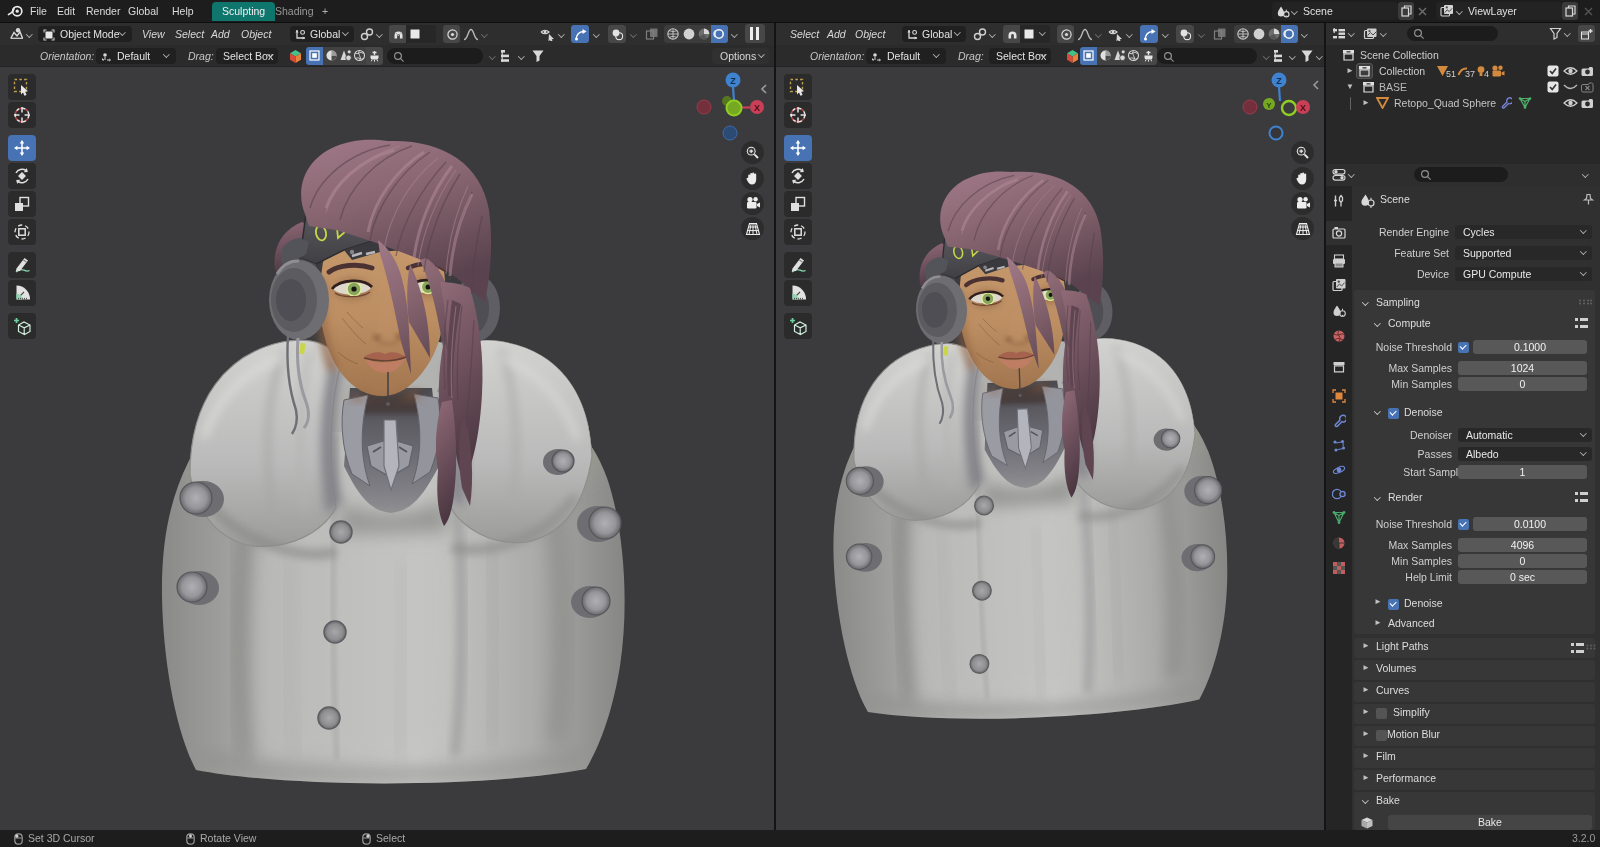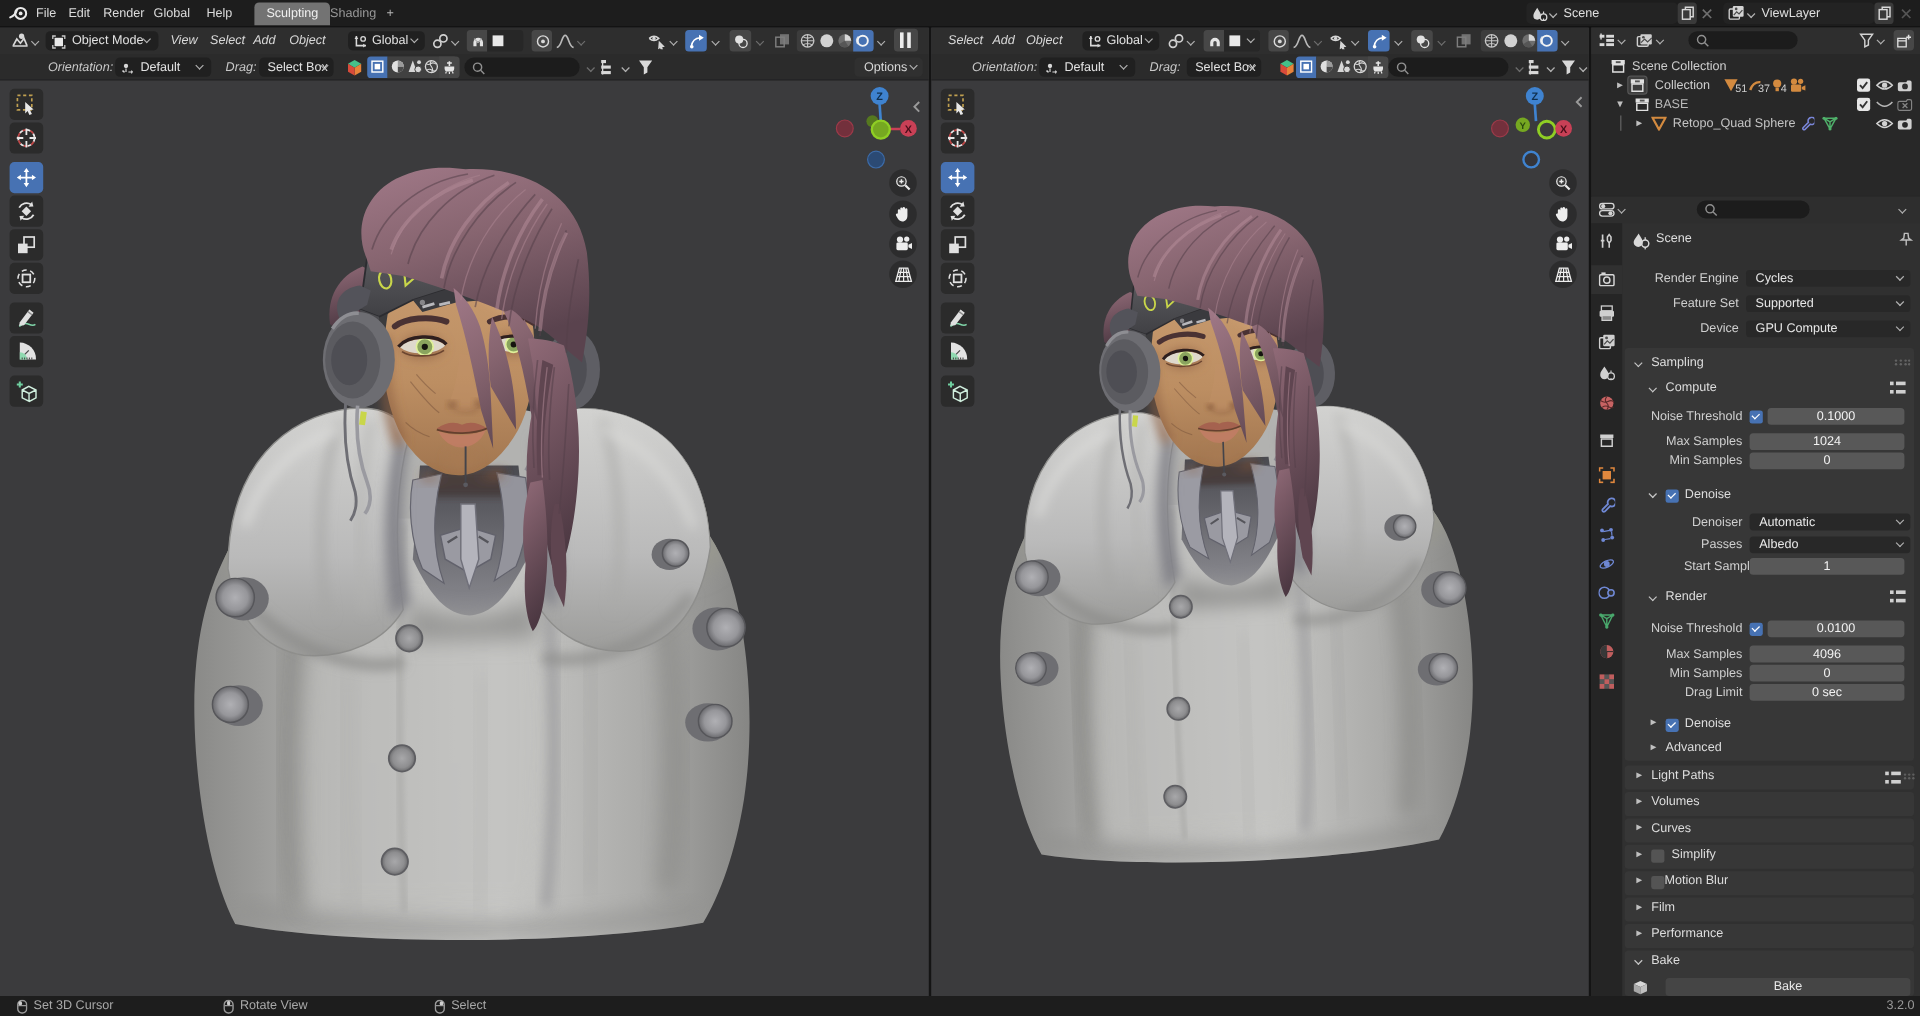--- a/index.html
+++ b/index.html
@@ -5,21 +5,21 @@
   * { margin:0; padding:0; box-sizing:border-box; }
   html,body { width:1600px; height:847px; overflow:hidden; background:#141414; }
   body { font-family:"Liberation Sans", sans-serif; font-size:10.5px; color:#d6d6d6; }
   #root { position:absolute; top:0; left:0; width:1600px; height:847px; }
   .abs { position:absolute; }
 
   
   #topbar { position:absolute; top:0; left:0; width:1600px; height:23px; background:#1d1d1d; border-bottom:1px solid #0e0e0e; }
   .tmenu { position:absolute; top:4px; height:15px; line-height:15px; color:#dcdcdc; }
   .tab { position:absolute; top:2px; height:19px; line-height:19px; padding:0 10px; border-radius:4px 4px 0 0; }
-  .tab.on { background:#737373; color:#f0f0f0; }
+  .tab.on { background:#0f766e; color:#f0f0f0; }
   .tab.off { color:#989898; }
 
   
   .vp { position:absolute; top:23px; height:807px; background:#3b3b3d; overflow:hidden; }
   #vpL { left:0; width:774px; }
   #vpR { left:776px; width:548px; }
   .vphead { position:absolute; top:0; left:0; right:0; height:22px; background:#2e2e2e; }
   .vptool { position:absolute; top:22px; left:0; right:0; height:22px; background:#2b2b2b; border-bottom:1px solid #242426; }
   .hitem { position:absolute; top:3px; height:16px; line-height:16px; color:#dcdcdc;font-style:italic; }
   .menuw { color:#d8d8d8; }
@@ -1204,21 +1204,21 @@
               <rect x="6" y="8" width="8" height="3"></rect>
             </g>
         </svg>
         <span class="plabel" style="top:331px;left:0;width:100px">Noise Threshold</span>
         <div class="chk" style="top:332.5px;left:106px"></div>
         <div class="nfield" style="top:331px;left:121px;width:114px">0.0100</div>
         <span class="plabel" style="top:352px;left:0;width:100px">Max Samples</span>
         <div class="nfield" style="top:352px;left:106px;width:129px">4096</div>
         <span class="plabel" style="top:368px;left:0;width:100px">Min Samples</span>
         <div class="nfield" style="top:368px;left:106px;width:129px">0</div>
-        <span class="plabel" style="top:384px;left:0;width:100px">Drag Limit</span>
+        <span class="plabel" style="top:384px;left:0;width:100px">Help Limit</span>
         <div class="nfield" style="top:384px;left:106px;width:129px">0 sec</div>
 
         <span class="tri abs" style="top:411px;left:22px">►</span>
         <div class="chk" style="top:412.5px;left:36px"></div>
         <span class="abs phead" style="top:411px;left:52px">Denoise</span>
         <span class="tri abs" style="top:432px;left:22px">►</span>
         <span class="abs phead" style="top:431px;left:36px">Advanced</span>
 
         <div class="panelbox" style="top:452px;left:2px;width:241px;height:20px"></div>
         <span class="tri abs" style="top:455px;left:10px">►</span>

